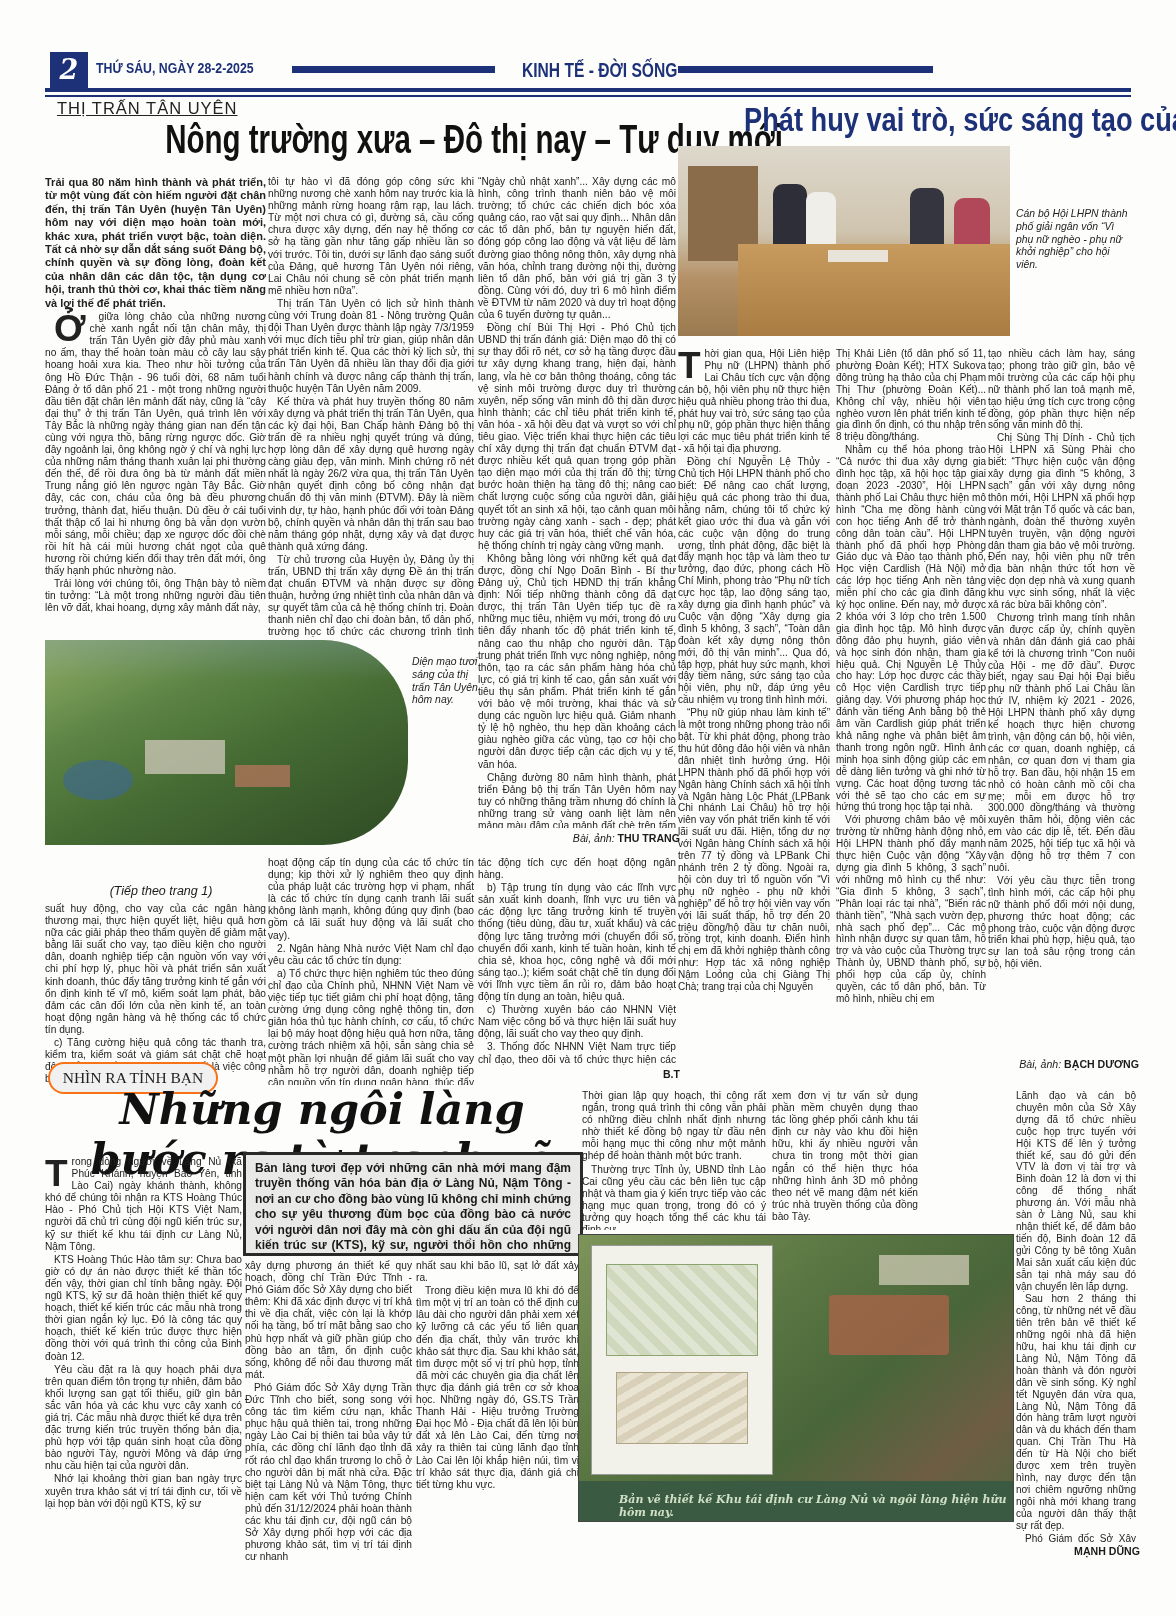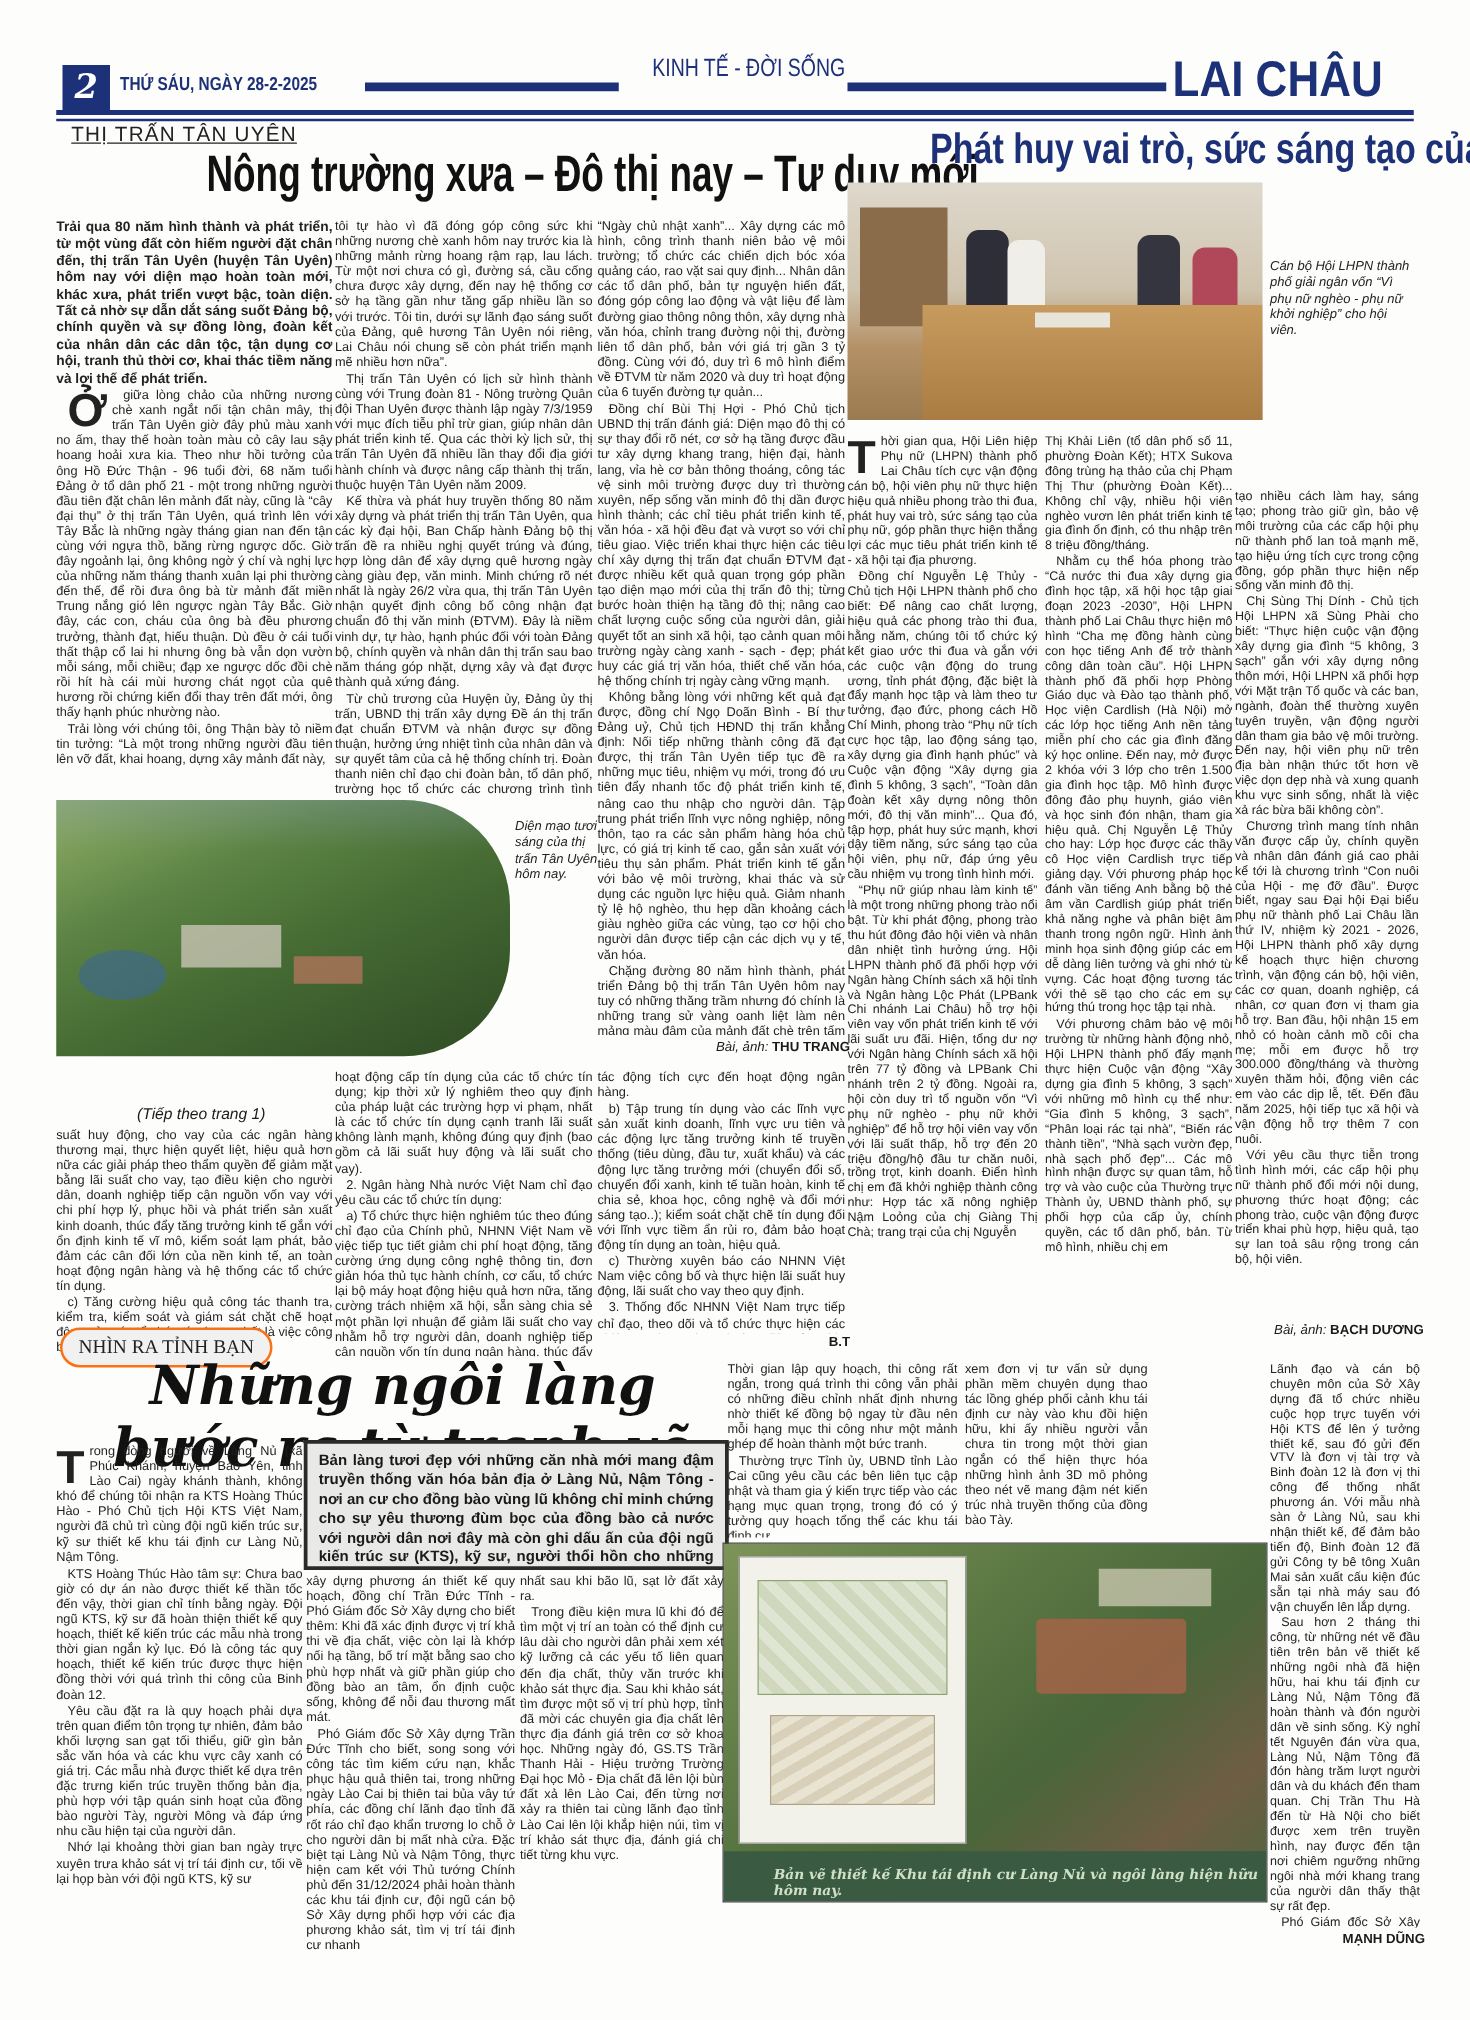--- a/index.html
+++ b/index.html
@@ -28,23 +28,22 @@
 </head>
 <body>
 
 <div id="page">
 
   <div class="abs bluebg" style="left:50px;top:52px;width:38px;height:36px;">
     <div style="color:#fff;font-family:'DejaVu Serif',serif;font-style:italic;font-weight:bold;font-size:27px;text-align:center;line-height:36px;">2</div>
   </div>
   <div class="abs blue" style="left:96px;top:59px;font-size:15px;font-weight:bold;"><span class="condL">THỨ SÁU, NGÀY 28-2-2025</span></div>
   <div class="rule" style="left:292px;top:66px;width:203px;height:7px;"></div>
-  <div class="abs blue" style="left:500px;top:44px;width:176px;text-align:center;font-size:20px;font-weight:normal;"><span class="cond">KINH TẾ - ĐỜI SỐNG</span></div>
+  <div class="abs blue" style="left:500px;top:59px;width:176px;text-align:center;font-size:20px;font-weight:bold;"><span class="cond">KINH TẾ - ĐỜI SỐNG</span></div>
   <div class="rule" style="left:678px;top:66px;width:255px;height:7px;"></div>
-  <div class="abs blue" style="left:938px;top:42px;font-size:40px;font-weight:bold;"><span class="condL" style="transform:scaleX(0.88);">LAI CHÂU</span></div>
   <div class="rule" style="left:45px;top:88px;width:1086px;height:4px;"></div>
   <div class="rule" style="left:45px;top:95px;width:1086px;height:1.5px;"></div>
 
   <div class="abs" style="left:57px;top:99px;font-size:16.5px;letter-spacing:1px;color:#222;text-decoration:underline;">THỊ TRẤN TÂN UYÊN</div>
   <div class="abs headline-center" style="left:45px;top:116px;width:632px;font-size:41px;font-weight:bold;color:#111;"><span class="cond" style="transform:scaleX(0.72);">Nông trường xưa – Đô thị nay – Tư duy mới</span></div>
 
   <div class="col" style="left:45px;top:176px;width:221px;height:462px;">
     <p class="lead">Trải qua 80 năm hình thành và phát triển, từ một vùng đất còn hiếm người đặt chân đến, thị trấn Tân Uyên (huyện Tân Uyên) hôm nay với diện mạo hoàn toàn mới, khác xưa, phát triển vượt bậc, toàn diện. Tất cả nhờ sự dẫn dắt sáng suốt Đảng bộ, chính quyền và sự đồng lòng, đoàn kết của nhân dân các dân tộc, tận dụng cơ hội, tranh thủ thời cơ, khai thác tiềm năng và lợi thế để phát triển.</p>
     <p><span class="dropcap">Ở</span><span>giữa lòng chảo của những nương chè xanh ngắt nối tận chân mây, thị trấn Tân Uyên giờ đây phủ màu xanh no ấm, thay thế hoàn toàn màu cỏ cây lau sậy hoang hoải xưa kia. Theo như hồi tưởng của ông Hồ Đức Thận - 96 tuổi đời, 68 năm tuổi Đảng ở tổ dân phố 21 - một trong những người đầu tiên đặt chân lên mảnh đất này, cũng là “cây đại thụ” ở thị trấn Tân Uyên, quá trình lên với Tây Bắc là những ngày tháng gian nan đến tận cùng với ngựa thồ, băng rừng ngược dốc. Giờ đây ngoảnh lại, ông không ngờ ý chí và nghị lực của những năm tháng thanh xuân lại phi thường đến thế, để rồi đưa ông bà từ mảnh đất miền Trung nắng gió lên ngược ngàn Tây Bắc. Giờ đây, các con, cháu của ông bà đều phương trưởng, thành đạt, hiếu thuận. Dù đều ở cái tuổi thất thập cổ lai hi nhưng ông bà vẫn dọn vườn mỗi sáng, mỗi chiều; đạp xe ngược dốc đồi chè rồi hít hà cái mùi hương chát ngọt của quê hương rồi chứng kiến đổi thay trên đất mới, ông thấy hạnh phúc nhường nào.</span></p>
     <p>Trải lòng với chúng tôi, ông Thận bày tỏ niềm tin tưởng: “Là một trong những người đầu tiên lên vỡ đất, khai hoang, dựng xây mảnh đất này,</p>
@@ -110,21 +109,21 @@
   <div class="col colN" style="left:678px;top:348px;width:152px;height:706px;">
     <p><span class="dropcap">T</span><span>hời gian qua, Hội Liên hiệp Phụ nữ (LHPN) thành phố Lai Châu tích cực vận động cán bộ, hội viên phụ nữ thực hiện hiệu quả nhiều phong trào thi đua, phát huy vai trò, sức sáng tạo của phụ nữ, góp phần thực hiện thắng lợi các mục tiêu phát triển kinh tế - xã hội tại địa phương.</span></p>
     <p>Đồng chí Nguyễn Lệ Thủy - Chủ tịch Hội LHPN thành phố cho biết: Để nâng cao chất lượng, hiệu quả các phong trào thi đua, hằng năm, chúng tôi tổ chức ký kết giao ước thi đua và gắn với các cuộc vận động do trung ương, tỉnh phát động, đặc biệt là đẩy mạnh học tập và làm theo tư tưởng, đạo đức, phong cách Hồ Chí Minh, phong trào “Phụ nữ tích cực học tập, lao động sáng tạo, xây dựng gia đình hạnh phúc” và Cuộc vận động “Xây dựng gia đình 5 không, 3 sạch”, “Toàn dân đoàn kết xây dựng nông thôn mới, đô thị văn minh”... Qua đó, tập hợp, phát huy sức mạnh, khơi dậy tiềm năng, sức sáng tạo của hội viên, phụ nữ, đáp ứng yêu cầu nhiệm vụ trong tình hình mới.</p>
     <p>“Phụ nữ giúp nhau làm kinh tế” là một trong những phong trào nổi bật. Từ khi phát động, phong trào thu hút đông đảo hội viên và nhân dân nhiệt tình hưởng ứng. Hội LHPN thành phố đã phối hợp với Ngân hàng Chính sách xã hội tỉnh và Ngân hàng Lộc Phát (LPBank Chi nhánh Lai Châu) hỗ trợ hội viên vay vốn phát triển kinh tế với lãi suất ưu đãi. Hiện, tổng dư nợ với Ngân hàng Chính sách xã hội trên 77 tỷ đồng và LPBank Chi nhánh trên 2 tỷ đồng. Ngoài ra, hội còn duy trì tổ nguồn vốn “Vì phụ nữ nghèo - phụ nữ khởi nghiệp” để hỗ trợ hội viên vay vốn với lãi suất thấp, hỗ trợ đến 20 triệu đồng/hộ đầu tư chăn nuôi, trồng trọt, kinh doanh. Điển hình chị em đã khởi nghiệp thành công như: Hợp tác xã nông nghiệp Nậm Loỏng của chị Giàng Thị Chà; trang trại của chị Nguyễn</p>
   </div>
   <div class="col colN" style="left:836px;top:348px;width:150px;height:706px;">
     <p>Thị Khải Liên (tổ dân phố số 11, phường Đoàn Kết); HTX Sukova đông trùng hạ thảo của chị Phạm Thị Thư (phường Đoàn Kết)... Không chỉ vậy, nhiều hội viên nghèo vươn lên phát triển kinh tế gia đình ổn định, có thu nhập trên 8 triệu đồng/tháng.</p>
     <p>Nhằm cụ thể hóa phong trào “Cả nước thi đua xây dựng gia đình học tập, xã hội học tập giai đoạn 2023 -2030”, Hội LHPN thành phố Lai Châu thực hiện mô hình “Cha mẹ đồng hành cùng con học tiếng Anh để trở thành công dân toàn cầu”. Hội LHPN thành phố đã phối hợp Phòng Giáo dục và Đào tạo thành phố, Học viện Cardlish (Hà Nội) mở các lớp học tiếng Anh nền tảng miễn phí cho các gia đình đăng ký học online. Đến nay, mở được 2 khóa với 3 lớp cho trên 1.500 gia đình học tập. Mô hình được đông đảo phụ huynh, giáo viên và học sinh đón nhận, tham gia hiệu quả. Chị Nguyễn Lệ Thủy cho hay: Lớp học được các thầy cô Học viện Cardlish trực tiếp giảng dạy. Với phương pháp học đánh vần tiếng Anh bằng bộ thẻ âm vần Cardlish giúp phát triển khả năng nghe và phân biệt âm thanh trong ngôn ngữ. Hình ảnh minh họa sinh động giúp các em dễ dàng liên tưởng và ghi nhớ từ vựng. Các hoạt động tương tác với thẻ sẽ tạo cho các em sự hứng thú trong học tập tại nhà.</p>
     <p>Với phương châm bảo vệ môi trường từ những hành động nhỏ, Hội LHPN thành phố đẩy mạnh thực hiện Cuộc vận động “Xây dựng gia đình 5 không, 3 sạch” với những mô hình cụ thể như: “Gia đình 5 không, 3 sạch”, “Phân loại rác tại nhà”, “Biến rác thành tiền”, “Nhà sạch vườn đẹp, nhà sạch phố đẹp”... Các mô hình nhận được sự quan tâm, hỗ trợ và vào cuộc của Thường trực Thành ủy, UBND thành phố, sự phối hợp của cấp ủy, chính quyền, các tổ dân phố, bản. Từ mô hình, nhiều chị em</p>
   </div>
-  <div class="col colN" style="left:988px;top:348px;width:147px;height:706px;margin-top:44px;">
+  <div class="col colN" style="left:988px;top:348px;width:147px;height:706px;">
     <p>tạo nhiều cách làm hay, sáng tạo; phong trào giữ gìn, bảo vệ môi trường của các cấp hội phụ nữ thành phố lan toả mạnh mẽ, tạo hiệu ứng tích cực trong cộng đồng, góp phần thực hiện nếp sống văn minh đô thị.</p>
     <p>Chị Sùng Thị Dính - Chủ tịch Hội LHPN xã Sùng Phài cho biết: “Thực hiện cuộc vận động xây dựng gia đình “5 không, 3 sạch” gắn với xây dựng nông thôn mới, Hội LHPN xã phối hợp với Mặt trận Tổ quốc và các ban, ngành, đoàn thể thường xuyên tuyên truyền, vận động người dân tham gia bảo vệ môi trường. Đến nay, hội viên phụ nữ trên địa bàn nhận thức tốt hơn về việc dọn dẹp nhà và xung quanh khu vực sinh sống, nhất là việc xả rác bừa bãi không còn”.</p>
     <p>Chương trình mang tính nhân văn được cấp ủy, chính quyền và nhân dân đánh giá cao phải kể tới là chương trình “Con nuôi của Hội - mẹ đỡ đầu”. Được biết, ngay sau Đại hội Đại biểu phụ nữ thành phố Lai Châu lần thứ IV, nhiệm kỳ 2021 - 2026, Hội LHPN thành phố xây dựng kế hoạch thực hiện chương trình, vận động cán bộ, hội viên, các cơ quan, doanh nghiệp, cá nhân, cơ quan đơn vị tham gia hỗ trợ. Ban đầu, hội nhận 15 em nhỏ có hoàn cảnh mồ côi cha mẹ; mỗi em được hỗ trợ 300.000 đồng/tháng và thường xuyên thăm hỏi, động viên các em vào các dịp lễ, tết. Đến đầu năm 2025, hội tiếp tục xã hội và vận động hỗ trợ thêm 7 con nuôi.</p>
     <p>Với yêu cầu thực tiễn trong tình hình mới, các cấp hội phụ nữ thành phố đổi mới nội dung, phương thức hoạt động; các phong trào, cuộc vận động được triển khai phù hợp, hiệu quả, tạo sự lan toả sâu rộng trong cán bộ, hội viên.</p>
   </div>
   <div class="byline" style="left:988px;top:1058px;width:147px;">
     <span class="prefix">Bài, ảnh:</span> <span class="name">BẠCH DƯƠNG</span>
   </div>
 
   <div class="abs" style="left:48px;top:1062px;width:166px;height:28px;border:2px solid #f97316;border-radius:16px;background:#f1f1f1;text-align:center;line-height:28px;font-size:15.5px;color:#222;font-family:Liberation Serif, serif;">NHÌN RA TỈNH BẠN</div>

